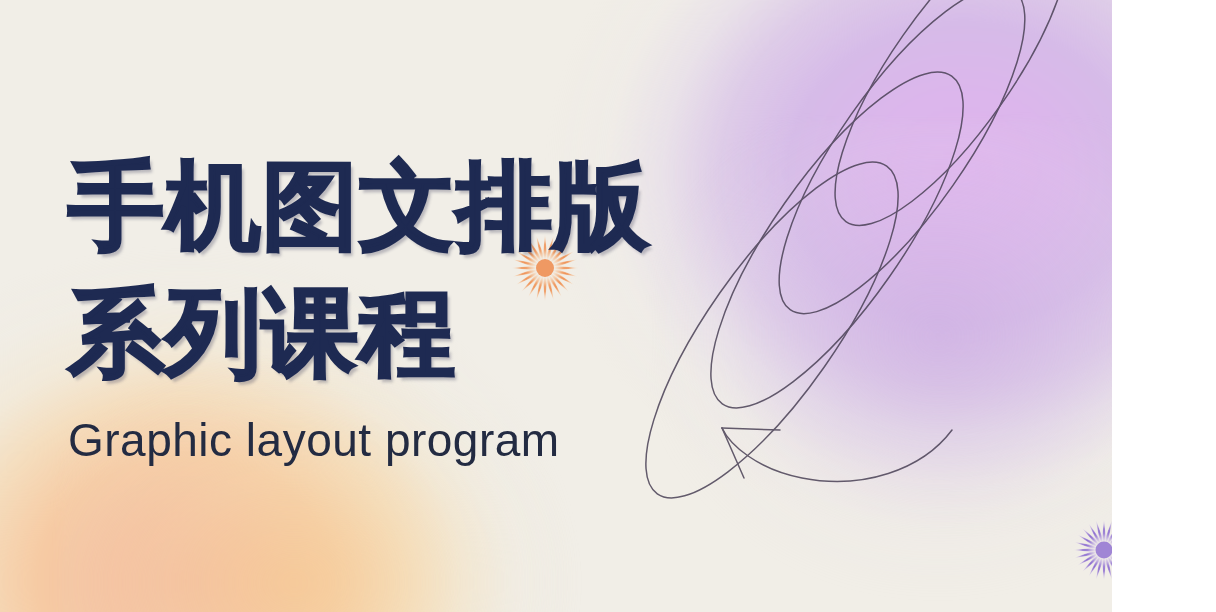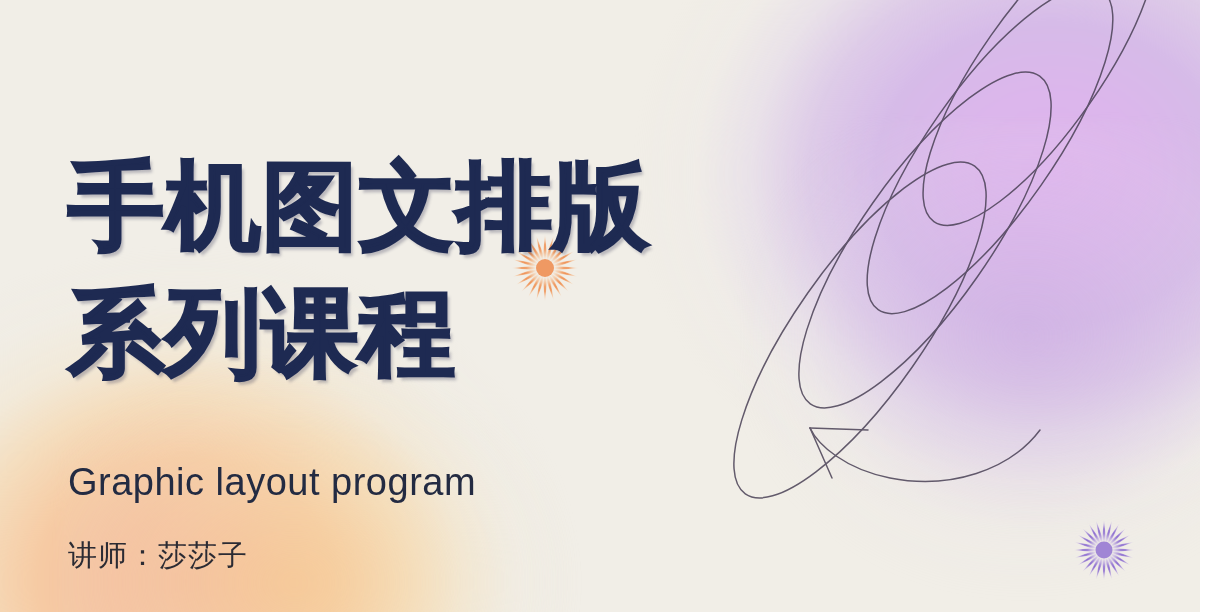--- a/index.html
+++ b/index.html
@@ -2,21 +2,21 @@
 <html><head>
 <meta charset="utf-8">
 <style>
   html, body {
     margin: 0;
     padding: 0;
     background: #ffffff;
   }
   #poster {
     position: relative;
-    width: 1200px;
+    width: 1112px;
     height: 612px;
     overflow: hidden;
     font-family: "Liberation Sans", "DejaVu Sans", sans-serif;
     background: #bef264;
   }
 
   
   .bg-base {
     position: absolute;
     inset: 0;
@@ -130,26 +130,25 @@
     left: 0;
     font-size: 96px;
     font-family: Liberation Serif, serif;
   }
 
   #subtitle {
     position: absolute;
     top: 413px;
     left: 0;
     font-family: "Liberation Sans", "DejaVu Sans", sans-serif;
-    font-size: 38px;
+    font-size: 46px;
     font-weight: 400;
     color: #232B42;
     letter-spacing: 0.5px;
     white-space: nowrap;
-    margin-top: 48px;
   }
 
   #instructor {
     position: absolute;
     top: 536px;
     left: 0;
     font-family: "DejaVu Sans", "Liberation Sans", sans-serif;
     font-size: 29px;
     font-weight: 400;
     color: #2B2B33;
@@ -261,16 +260,15 @@
         <polygon points="0,-31 2.4,-7 -2.4,-7" transform="rotate(345)"></polygon>
         <circle cx="0" cy="0" r="8.5" fill="#9B7FD4" opacity="0.95"></circle>
       </g>
     </svg>
   </div>
 
   <div class="content">
     <div class="title-line" id="title-line-1">手机图文排版</div>
     <div class="title-line" id="title-line-2">系列课程</div>
     <div id="subtitle">Graphic layout program</div>
-    <div id="instructor">讲师：莎莎子</div>
   </div>
 
 </div>
 
 </body></html>

